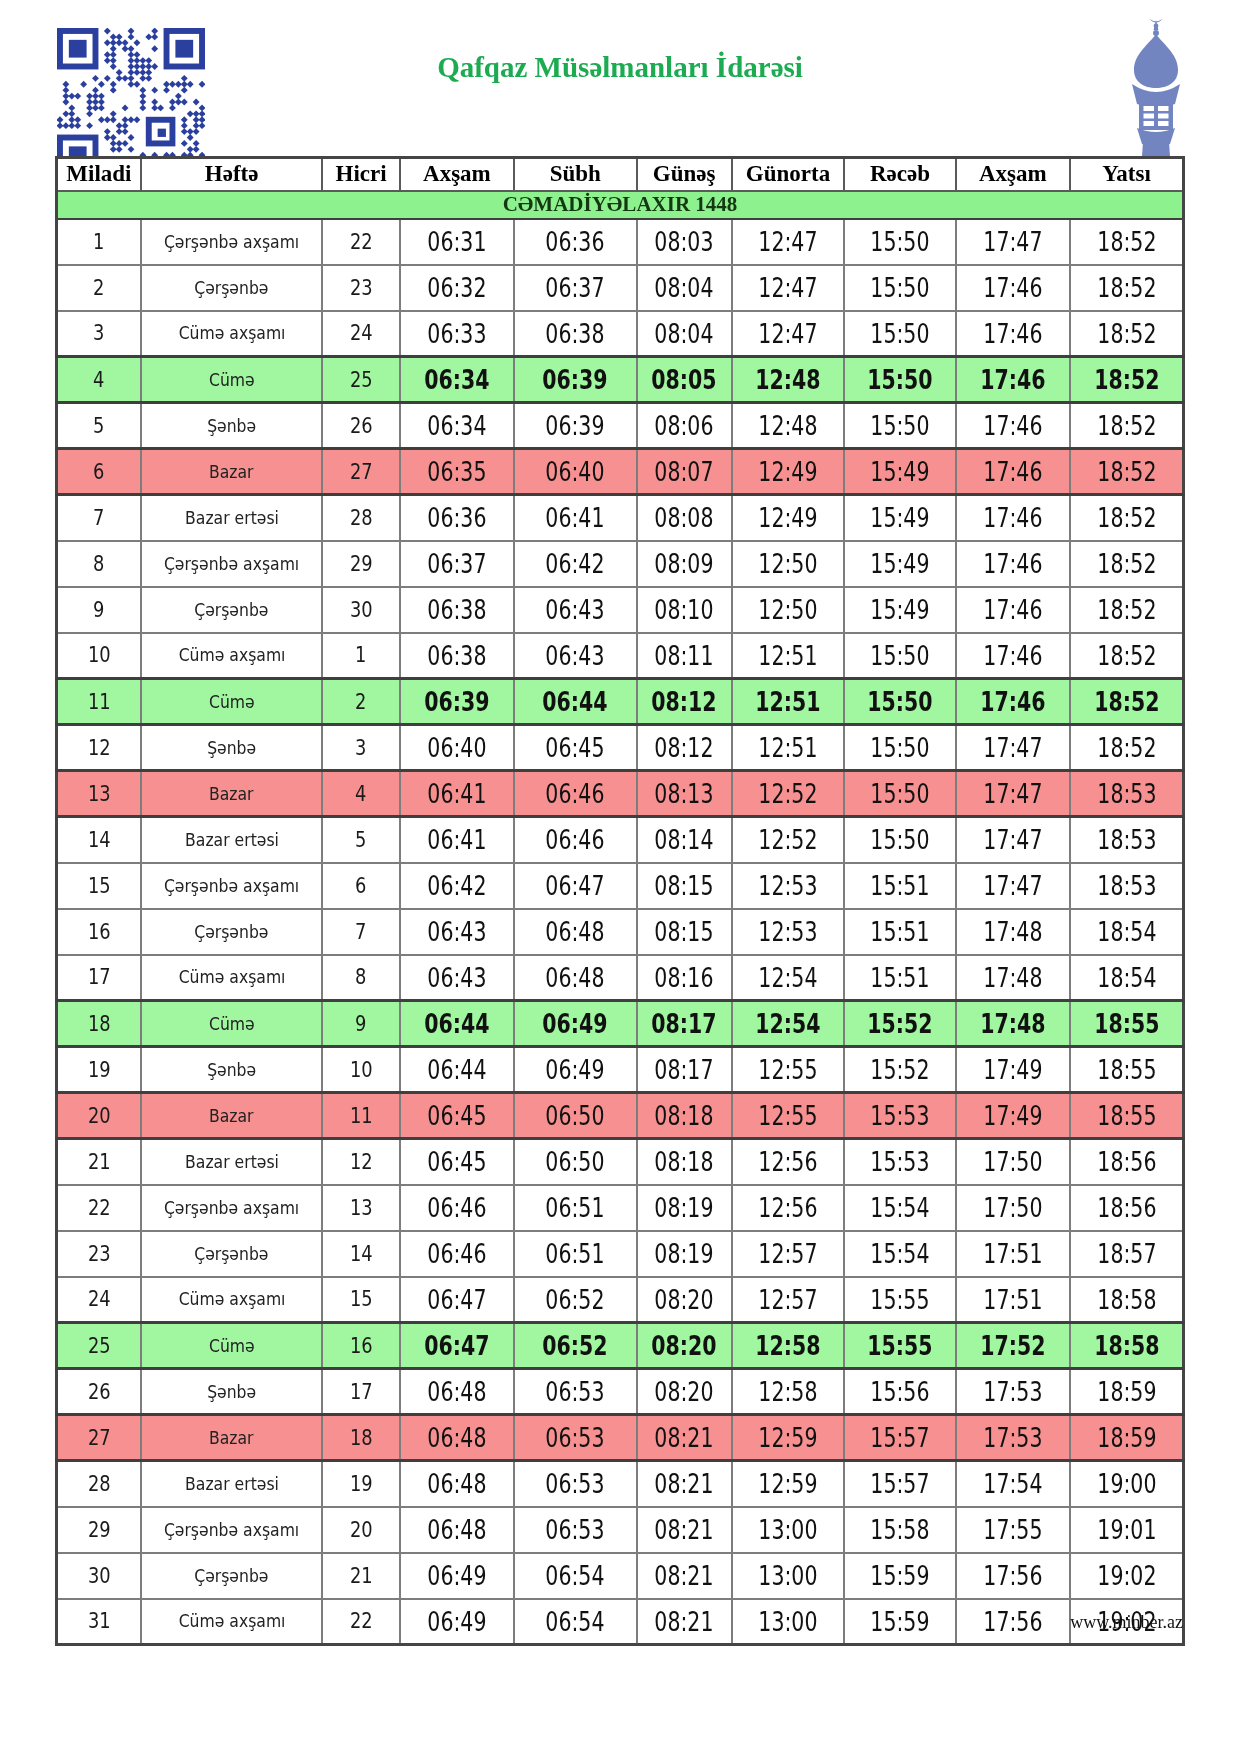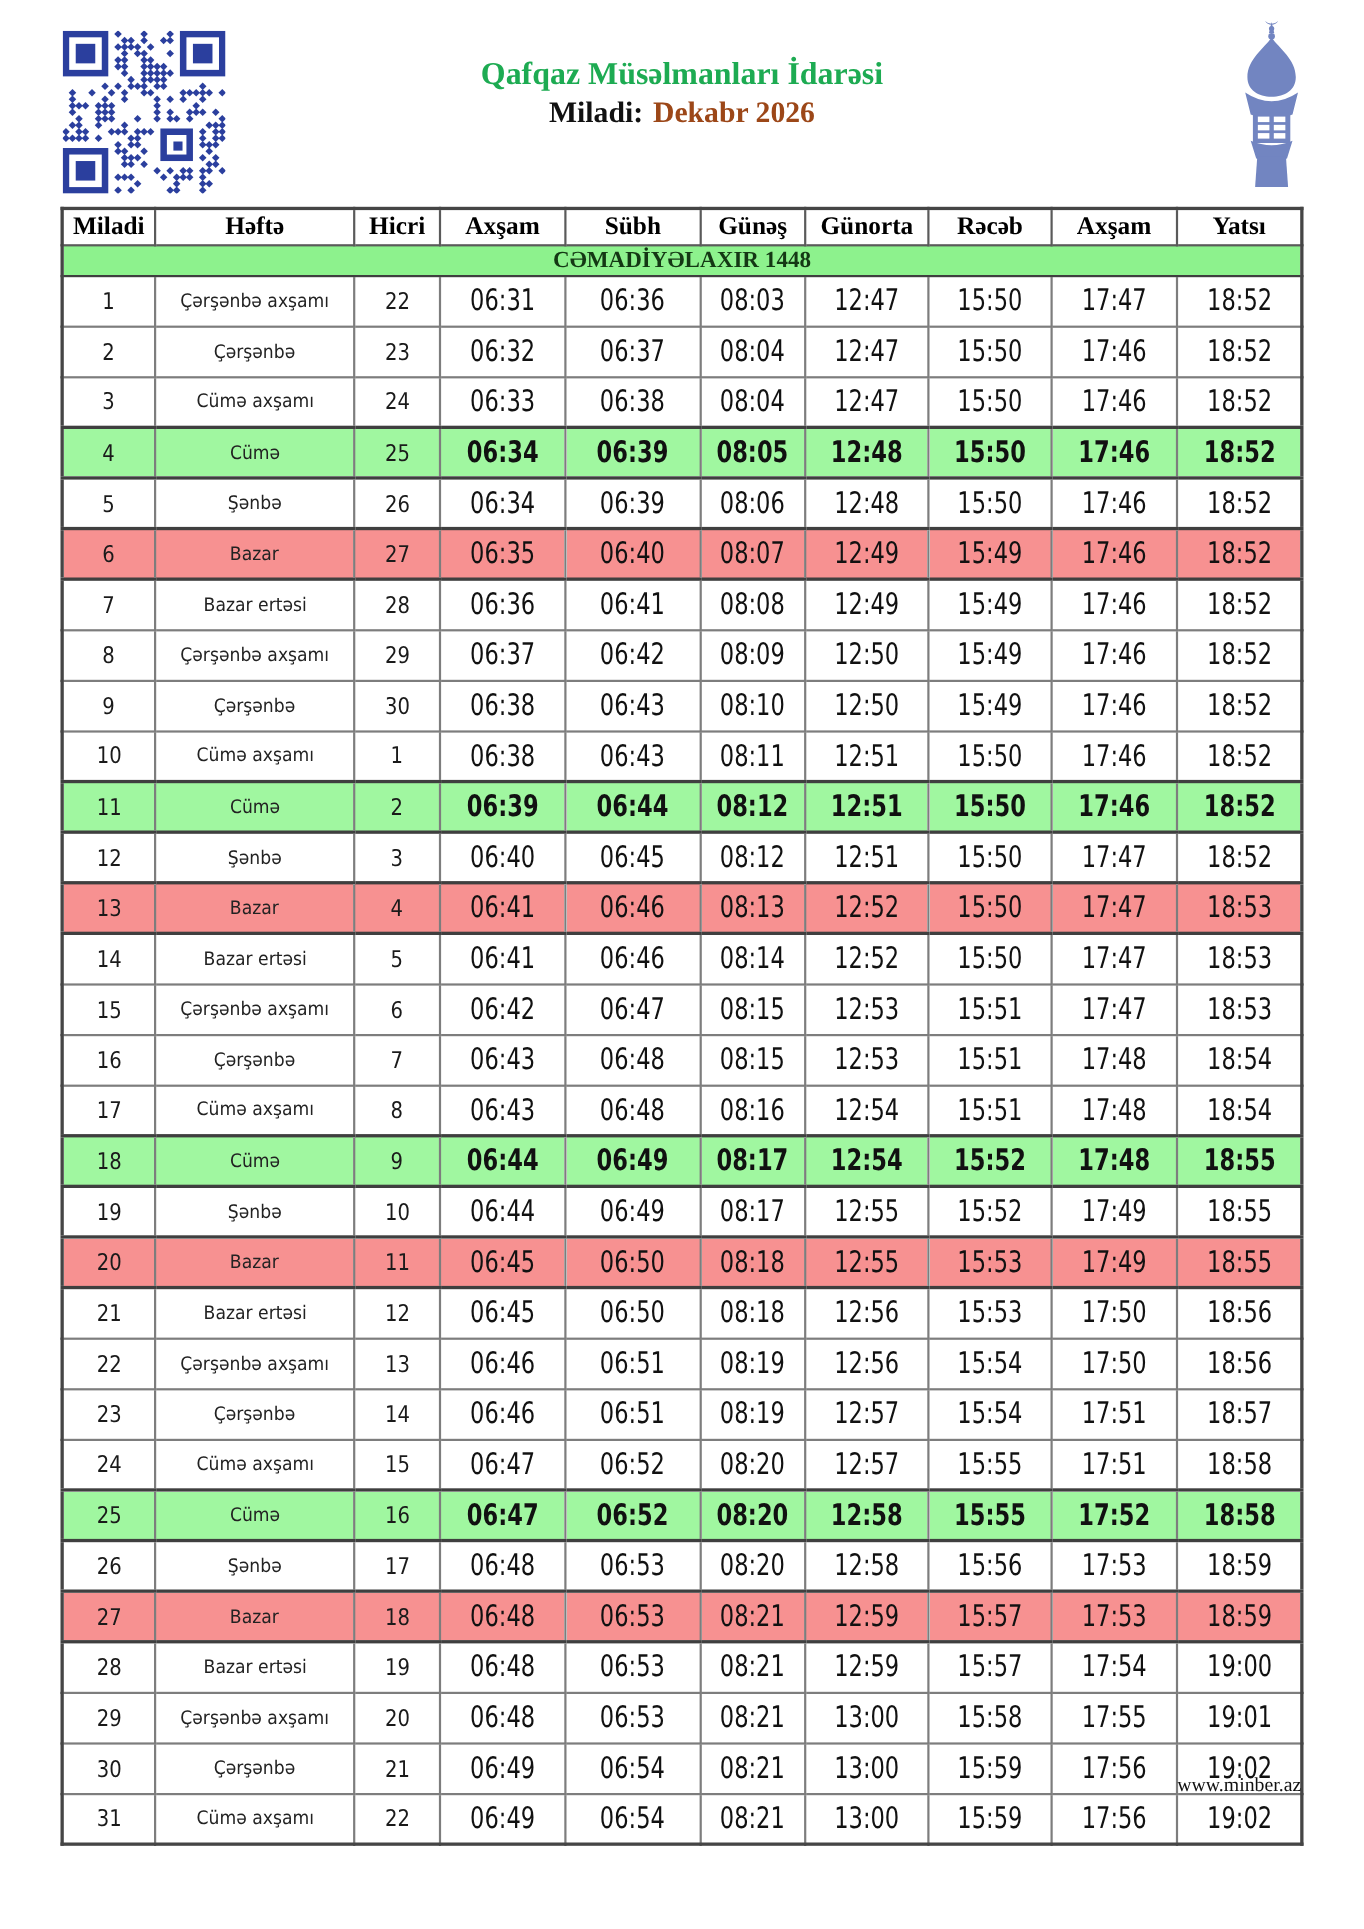--- a/index.html
+++ b/index.html
@@ -17,21 +17,21 @@
   .h3{font-size:27px;color:#111;margin-top:3px;}
   .h3 .val{color:var(--month-brown);margin-left:9px;}
   .h4{font-size:29px;color:#111;margin-top:2px;}
   .h4 .val{color:var(--hicri-green);margin-left:9px;}
 
   
   .qr-wrap{position:absolute;left:57px;top:28px;width:148px;height:148px;}
   .minaret-wrap{position:absolute;left:1112px;top:10px;width:88px;height:160px;}
 
   
-  table.ptable{position:absolute;left:55px;top:188px;width:1130px;
+  table.ptable{position:absolute;left:55px;top:156px;width:1130px;
       border-collapse:collapse;table-layout:fixed;border:3px solid #454545;}
   .ptable th,.ptable td{border:2px solid #7d7d7d;text-align:center;vertical-align:middle;
       padding:0;overflow:hidden;}
   .ptable thead tr{height:33px;}
   .ptable thead th{font-family:"Liberation Serif",serif;font-weight:bold;font-size:23px;color:#000;background:#fff;border:2px solid #5a5a5a;}
   tr.section-row{height:28px;}
   tr.section-row td{background:var(--section-bg);border:2px solid #3f3f3f;
       font-family:"Liberation Serif",serif;font-weight:bold;font-size:21px;color:#143814;}
   tr.day-row{height:46px;background:#fff;}
   tr.day-row.friday{background:var(--friday-bg);}
@@ -234,23 +234,20 @@
         <path d="M50.32,141.60639999999998 L53.7536,145.04 L50.32,148.4736 L46.8864,145.04 Z" fill="#2b3f9e"></path>
         <path d="M62.16,141.60639999999998 L65.5936,145.04 L62.16,148.4736 L58.7264,145.04 Z" fill="#2b3f9e"></path>
         <path d="M97.67999999999999,141.60639999999998 L101.11359999999999,145.04 L97.67999999999999,148.4736 L94.2464,145.04 Z" fill="#2b3f9e"></path>
         <path d="M103.6,141.60639999999998 L107.03359999999999,145.04 L103.6,148.4736 L100.1664,145.04 Z" fill="#2b3f9e"></path>
         <path d="M127.28,141.60639999999998 L130.7136,145.04 L127.28,148.4736 L123.8464,145.04 Z" fill="#2b3f9e"></path>
       </svg>
   </div>
 
   <div class="header-area">
     <div class="hline h1">Qafqaz Müsəlmanları İdarəsi</div>
-    <div class="hline h3">
-      <span>Miladi:</span><span class="val">Dekabr 2026</span>
-    </div>
   </div>
 
   <div class="minaret-wrap">
     <svg width="88" height="160" viewBox="0 0 80 160" xmlns="http://www.w3.org/2000/svg">
       <g fill="var(--minaret-blue)">
 
         <path d="M34,9 A7,7 0 0 0 46,9 A8.5,8.5 0 0 1 34,9 Z"></path>
         <circle cx="40" cy="16" r="2.4"></circle>
         <polygon points="40,10 37.6,20 42.4,20"></polygon>
         <circle cx="40" cy="23" r="3"></circle>

